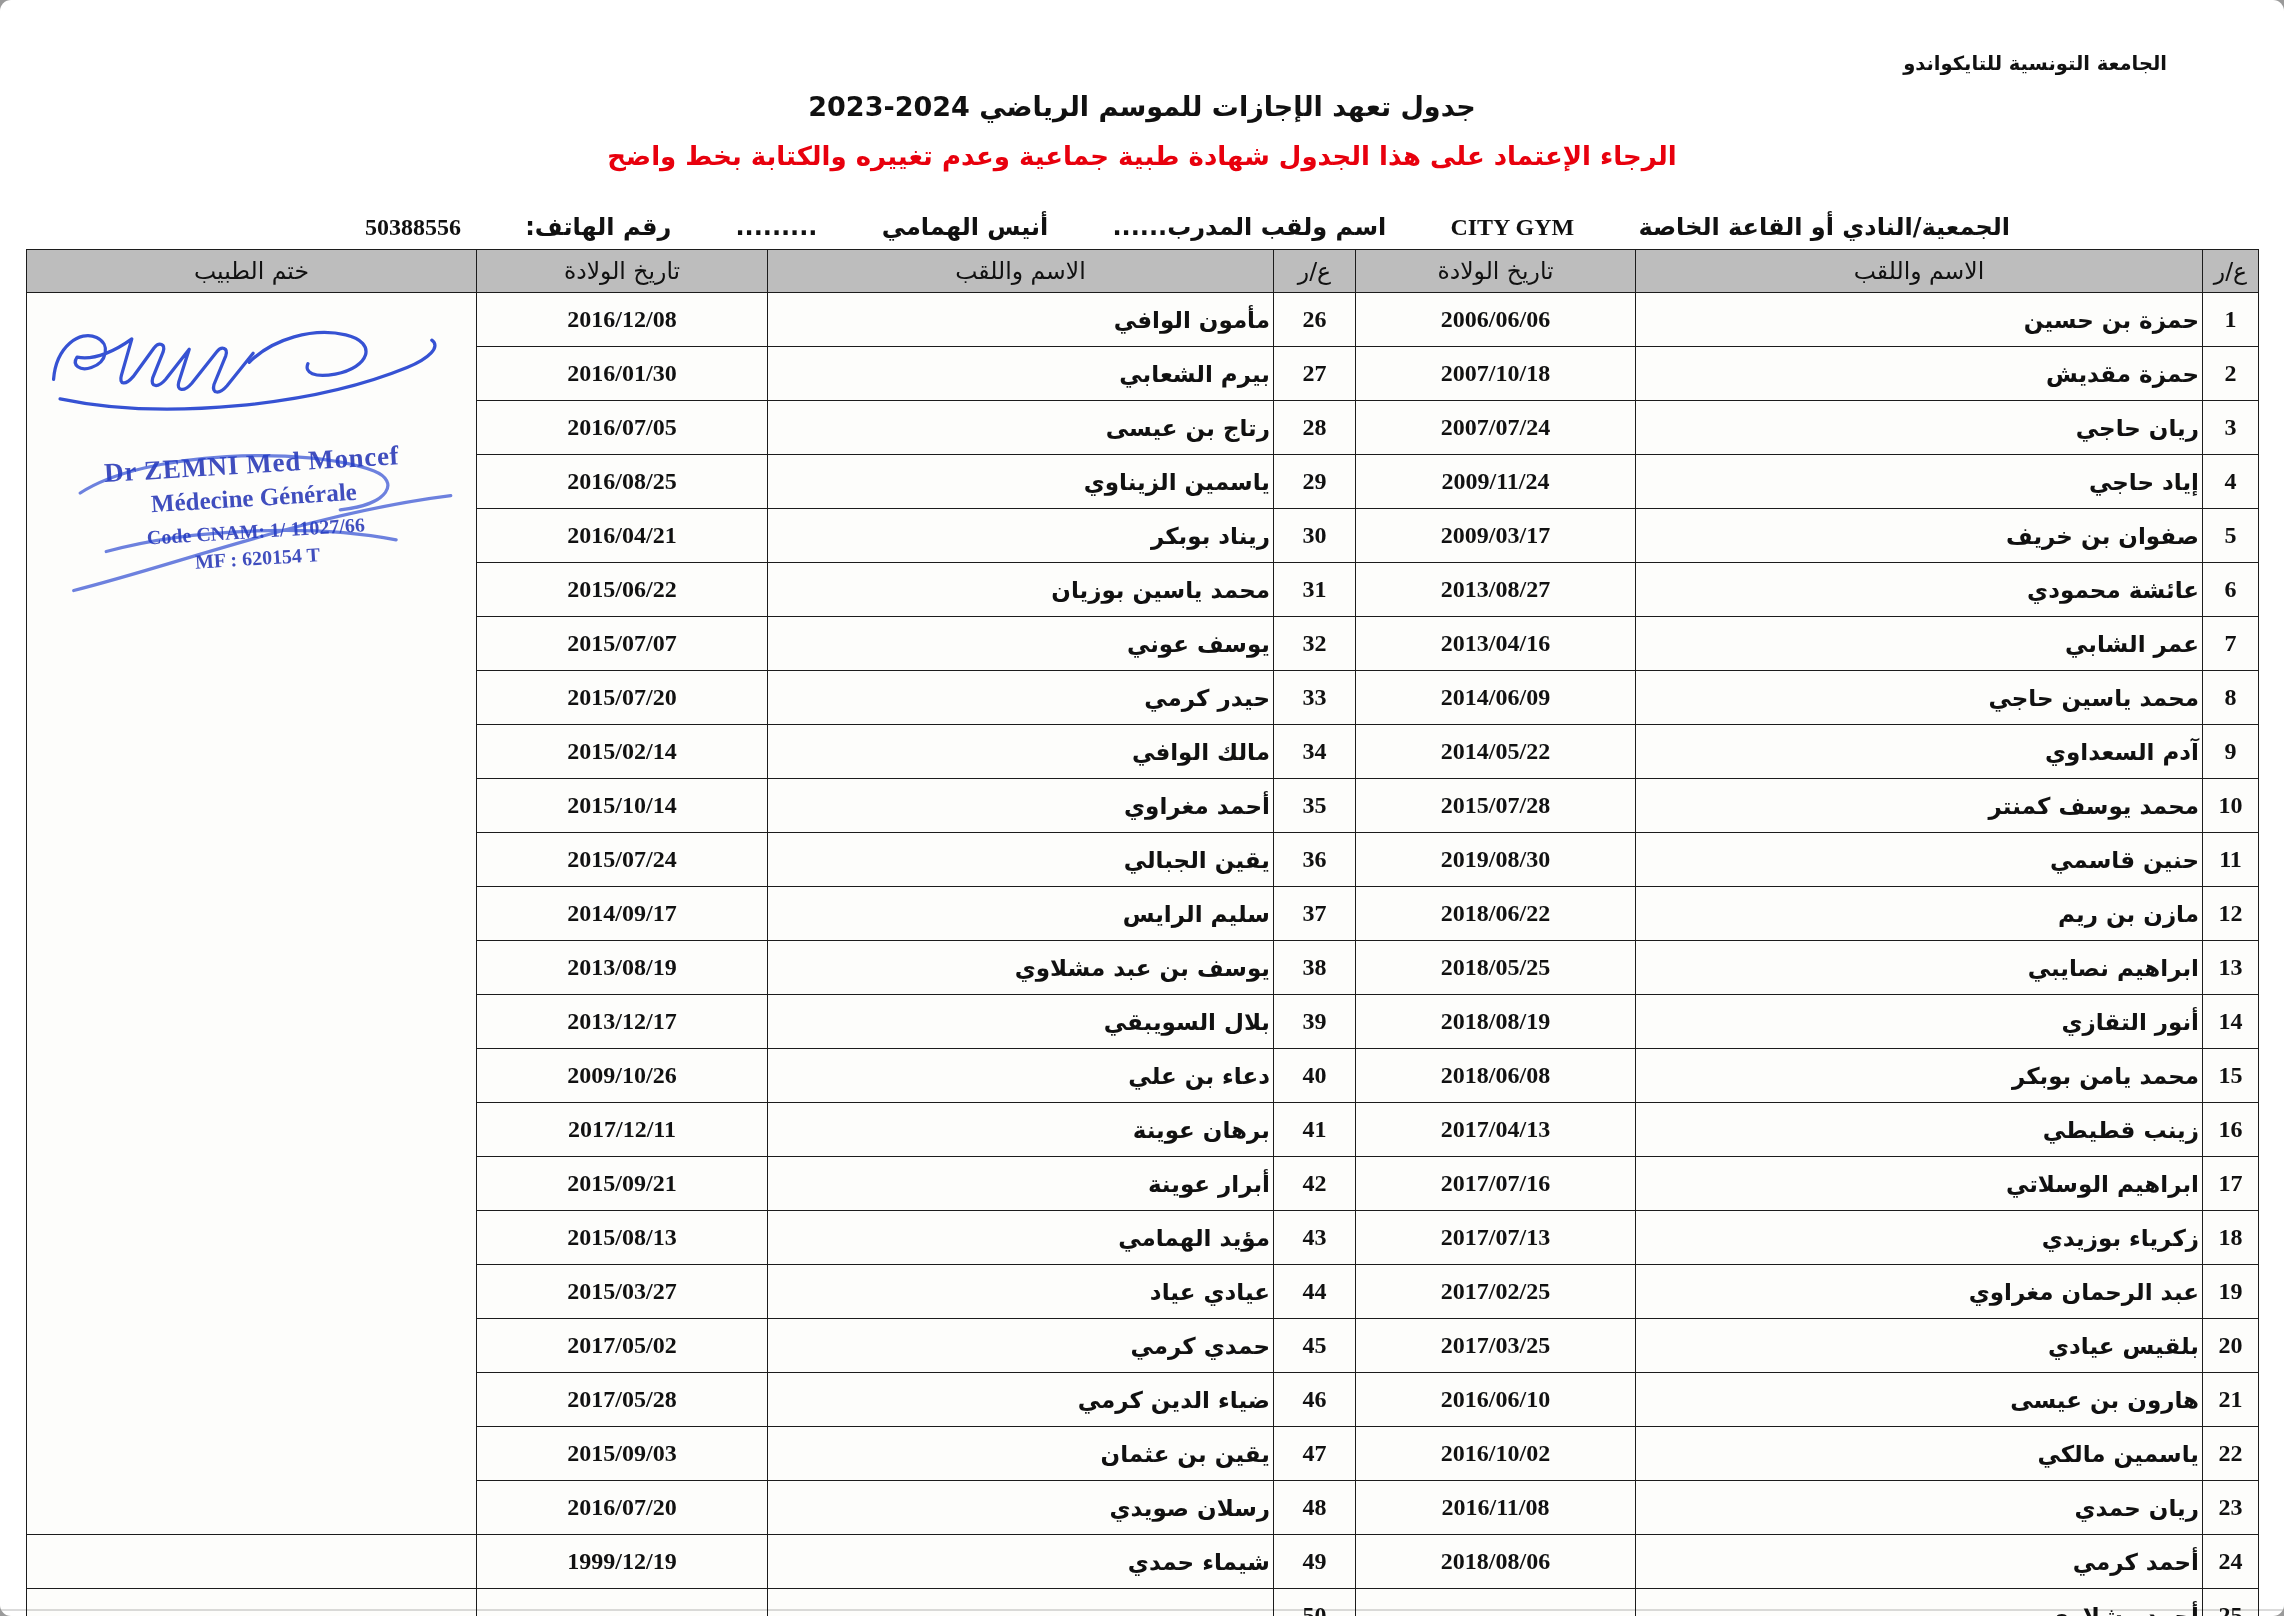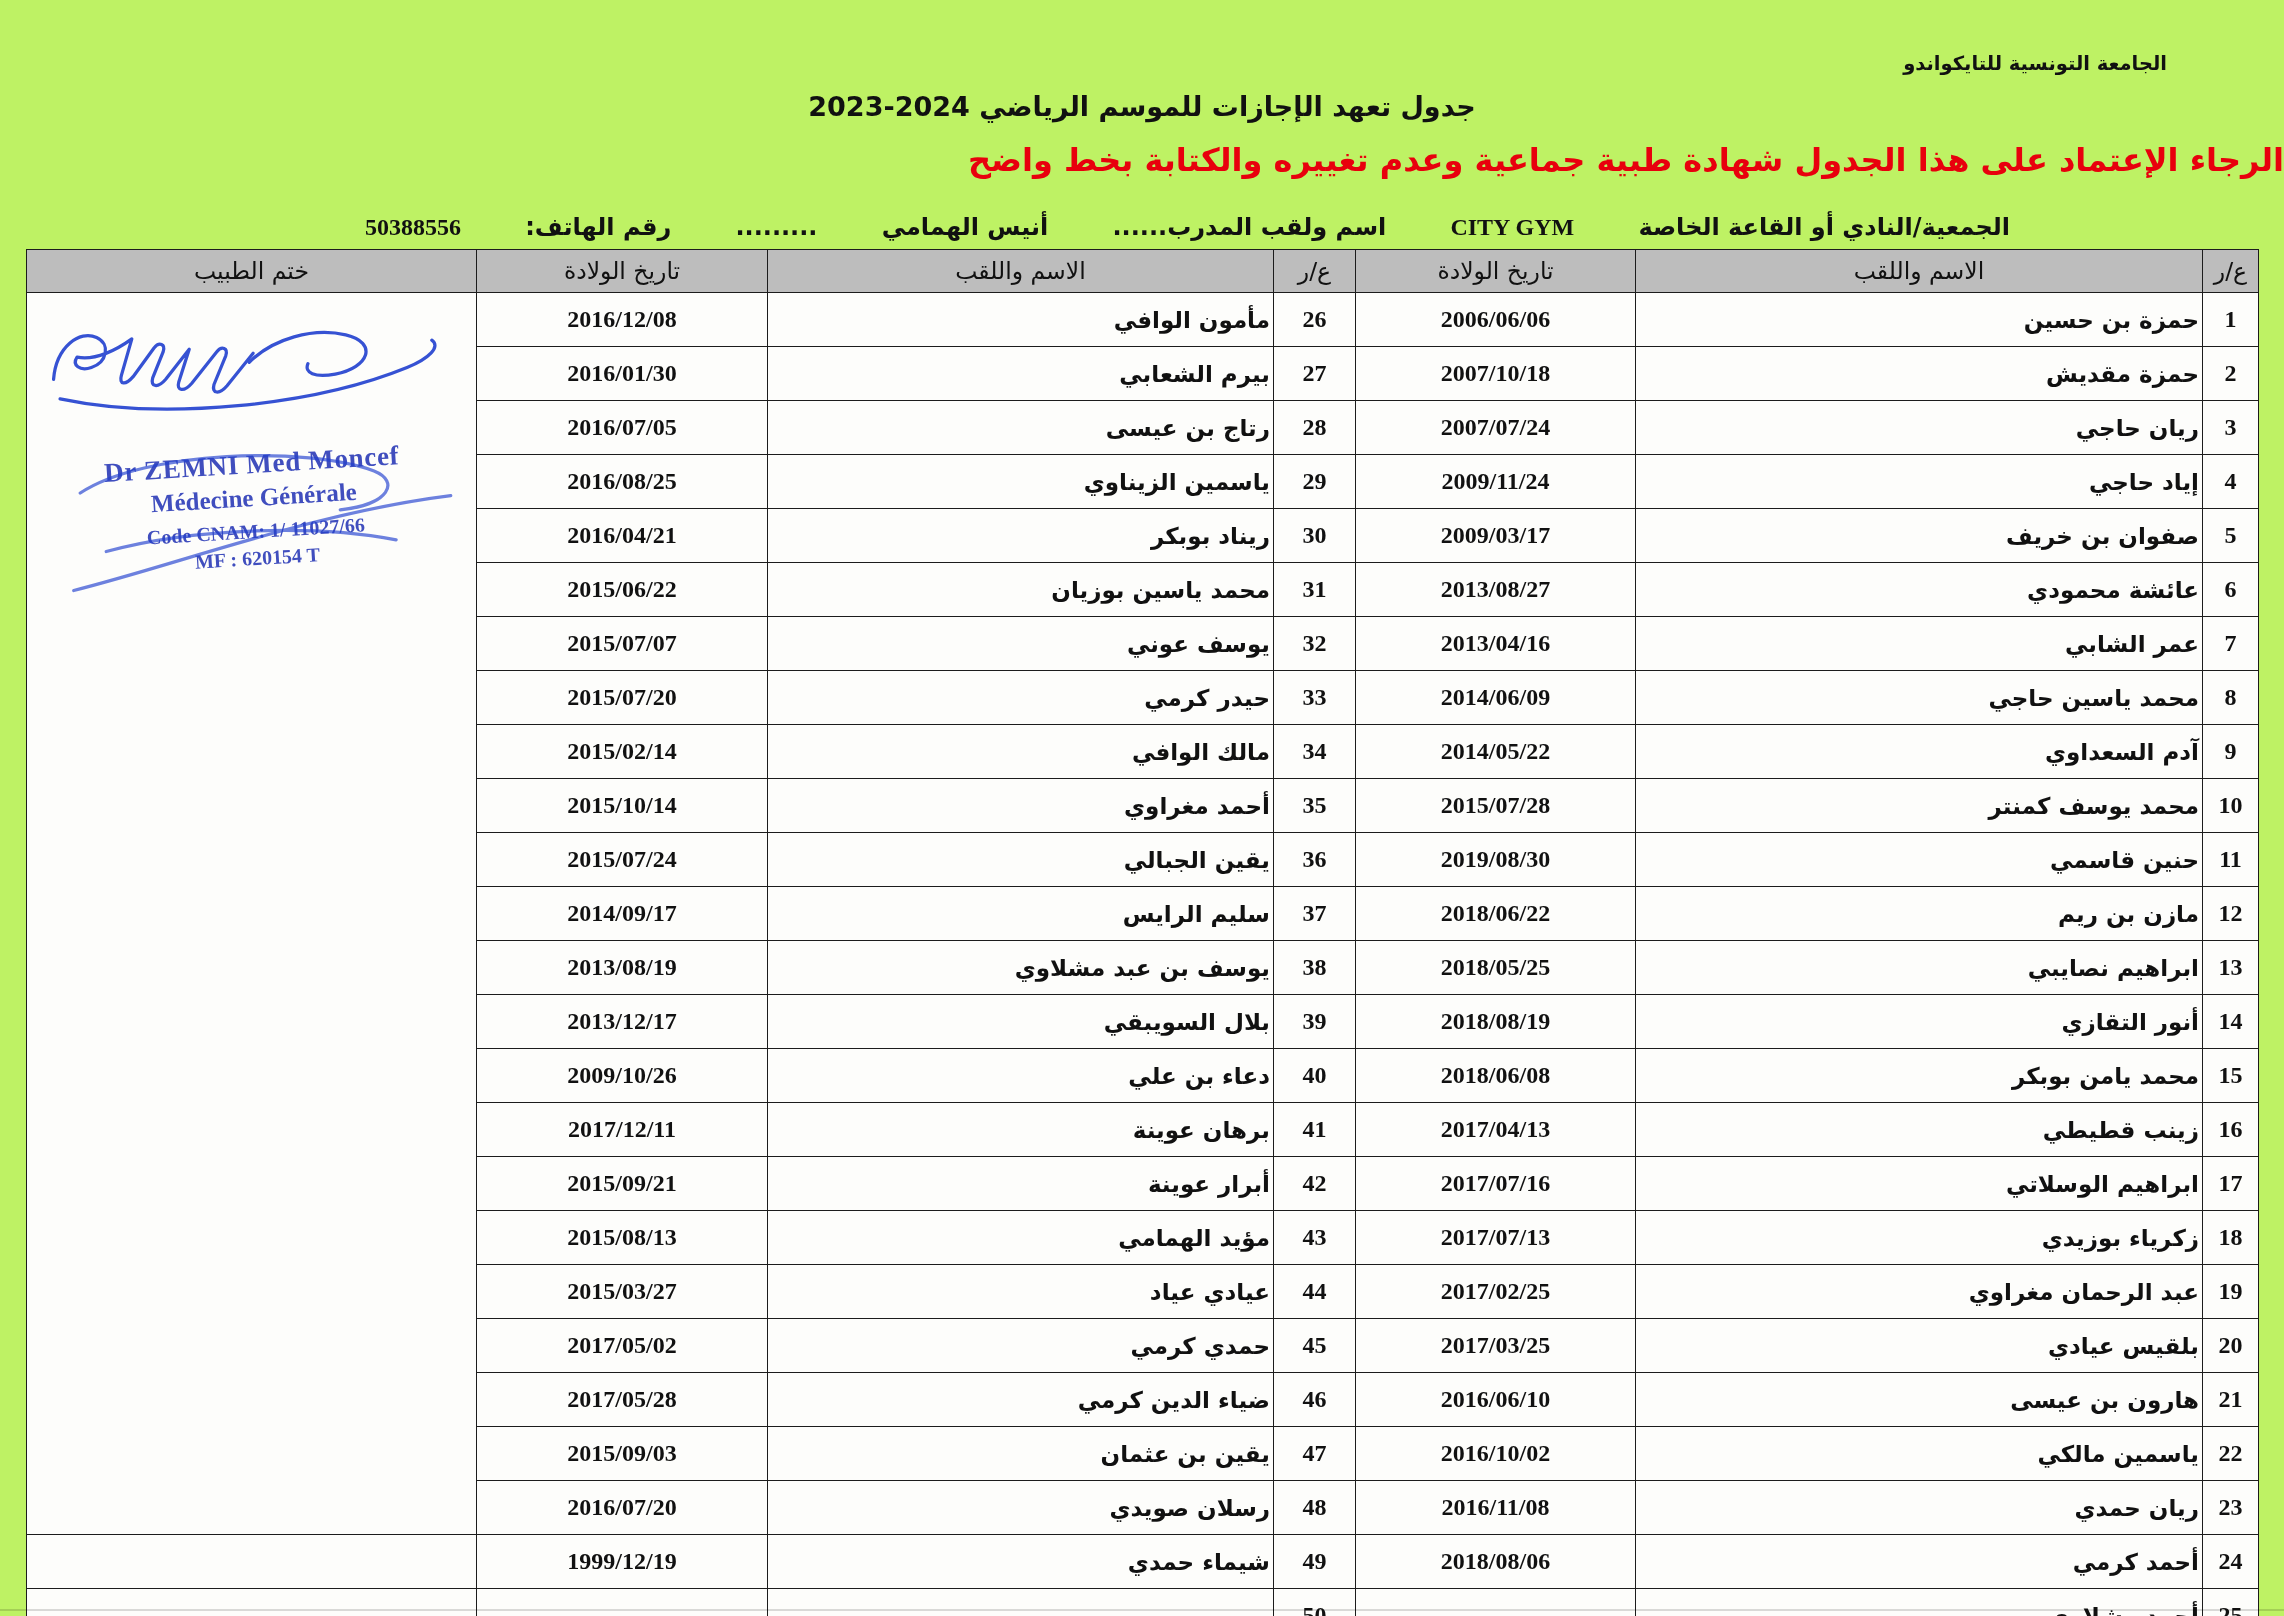--- a/index.html
+++ b/index.html
@@ -1,43 +1,44 @@
 <!DOCTYPE html>
 <html lang="ar" style="font-size:10.4px"><head>
 <meta charset="utf-8">
 <style>
   html,body { margin:0; padding:0; background:#9a9a9a; }
   .sheet {
     position:relative;
     width:2284px; height:1616px;
-    background:#bef264;
+    background:#ffffff;
     overflow:hidden;
     font-family:"DejaVu Sans", sans-serif;
     color:#111;
+    border-radius:11px;
   }
   .sheet::after{
     content:"";
     position:absolute; left:0; right:0; bottom:5.2px; height:2px;
     background:rgba(0,0,0,.14);
   }
 
   
   .federation{
     position:absolute; top:52px; right:117px;
     font-size:19.5px; font-weight:700; direction:rtl;
   }
   .doc-title{
     position:absolute; top:91px; left:0; width:100%;
     text-align:center; direction:rtl;
     font-size:27px; font-weight:700; letter-spacing:0.3px;
   }
   .notice{
     position:absolute; top:141px; left:0; width:100%;
-    direction:rtl;
-    font-size:32px; font-weight:800; color:#e8000d;
+    text-align:center; direction:rtl;
+    font-size:26px; font-weight:800; color:#e8000d;
   }
   .info-line{
     position:absolute; top:192px; right:274px; left:365px;
     display:flex; direction:rtl; justify-content:space-between;
     align-items:baseline;
     font-size:24px; font-weight:800;
     white-space:nowrap;
   }
   .latin{ font-family:"Liberation Serif", serif; font-weight:700;margin-top:22px; }
 

